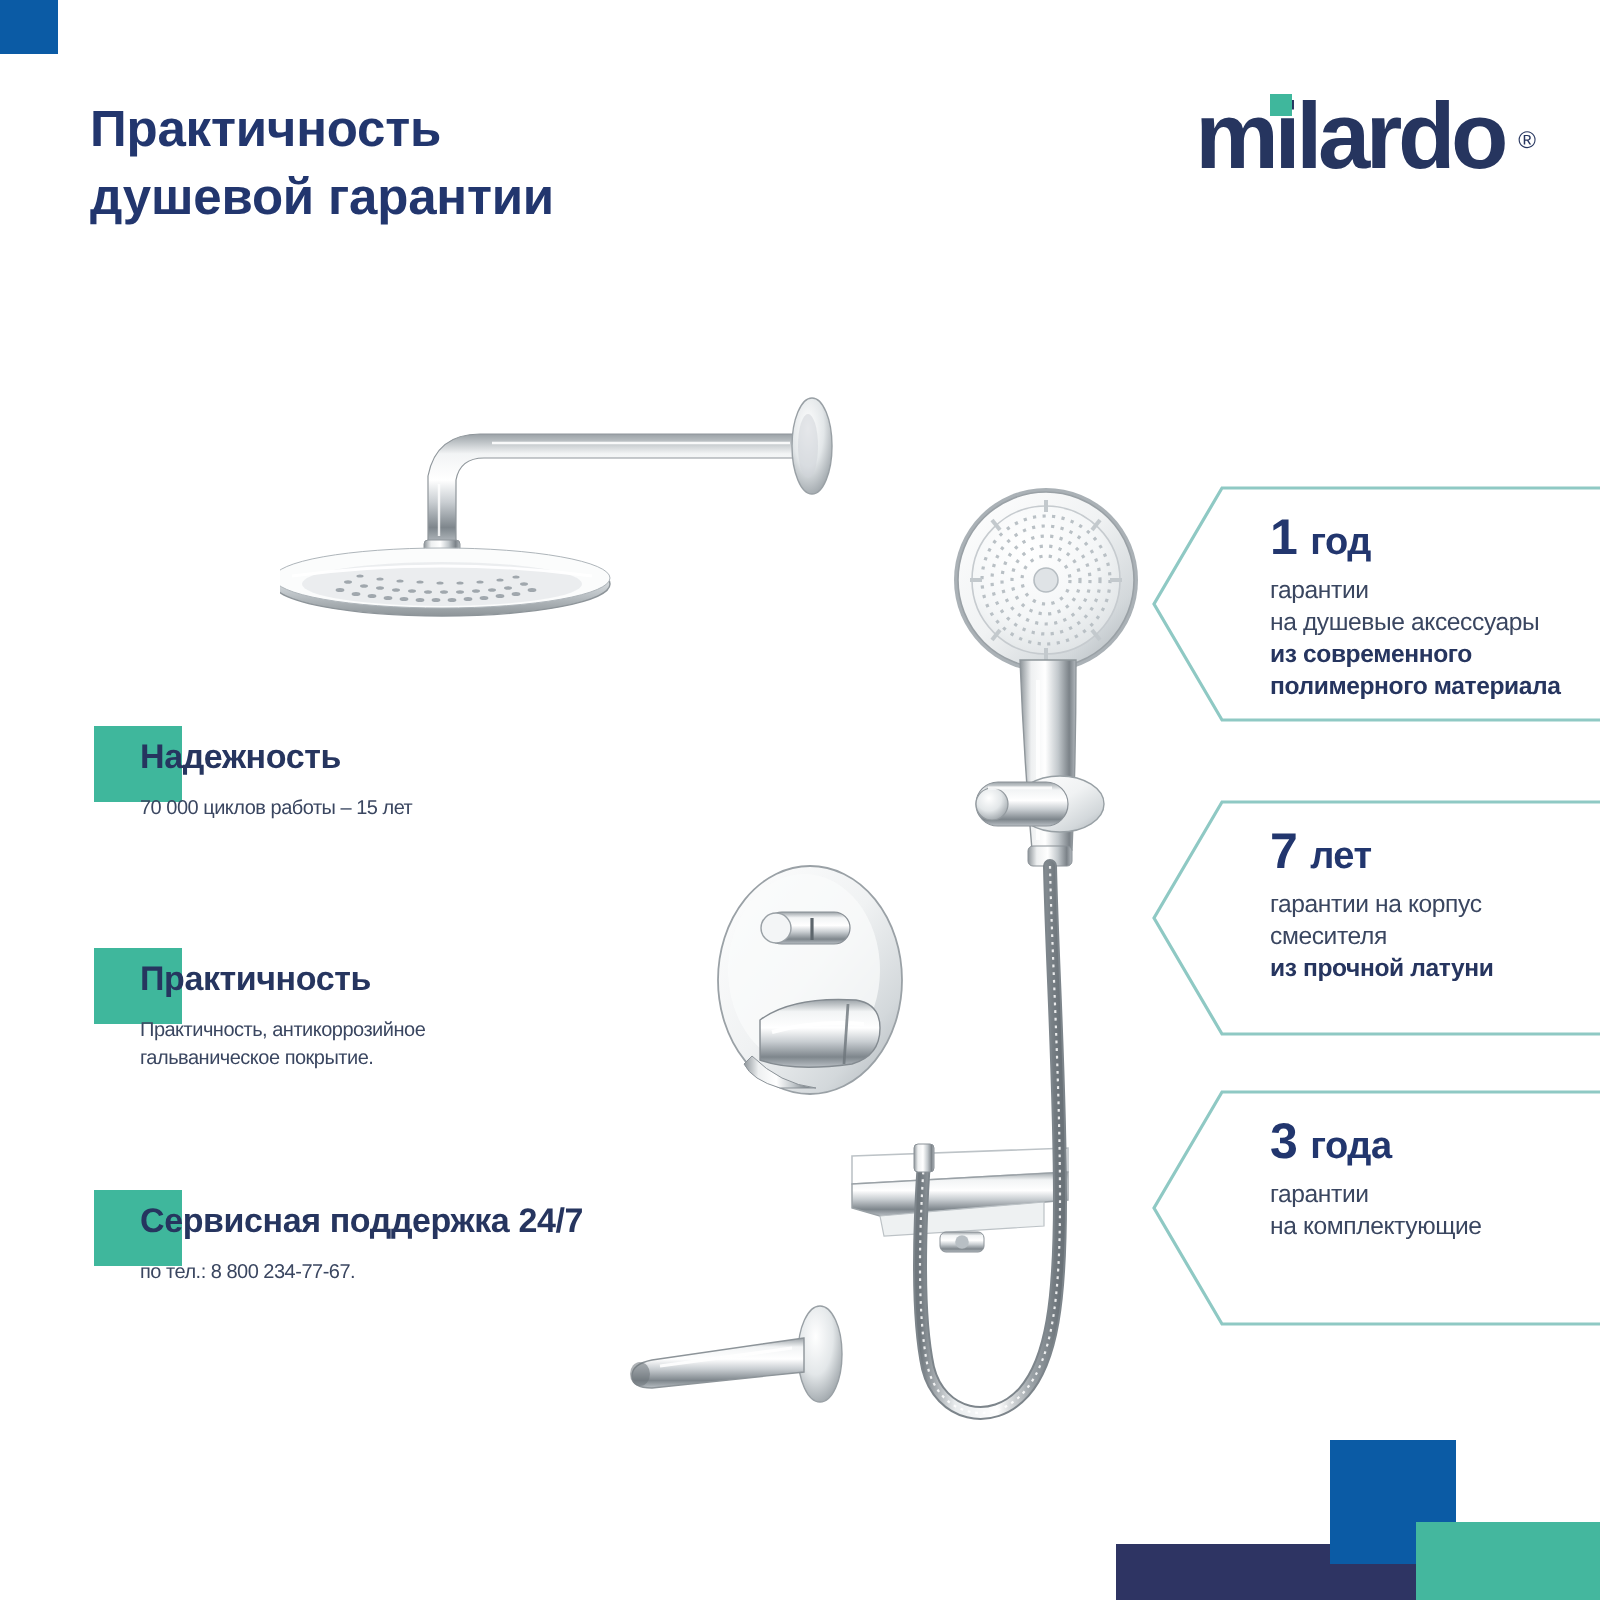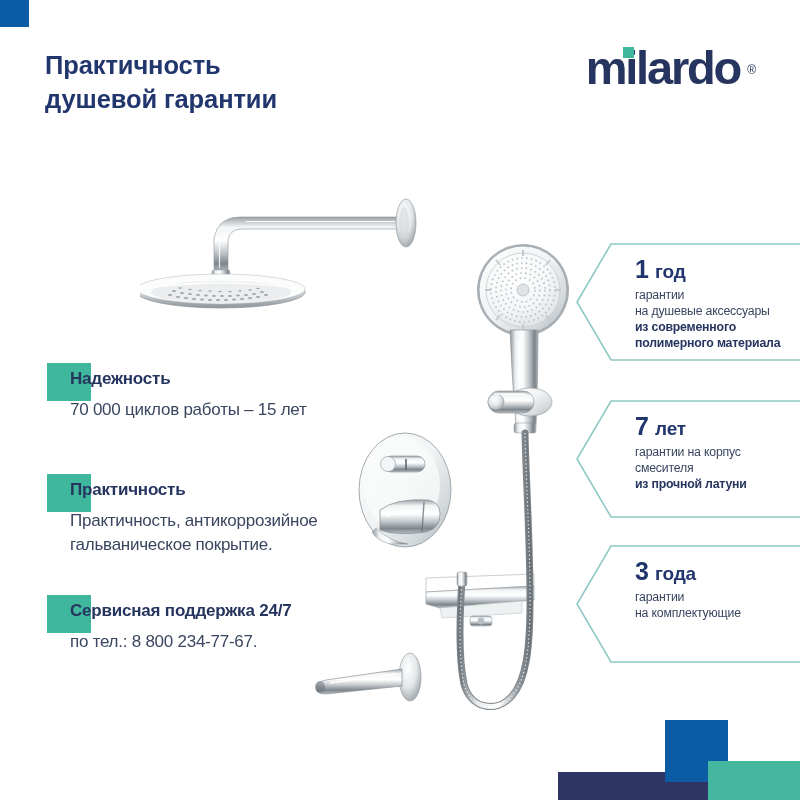--- a/index.html
+++ b/index.html
@@ -51,21 +51,21 @@
     left: 45px; top: 48px;
     width: 330px;
     font-size: 25.5px;
     font-weight: bold;
     line-height: 1.35;
     color: #22366e;
     letter-spacing: -0.1px;
   }
   .logo {
     position: absolute;
-    right: 60px; top: 42px;
+    right: 48px; top: 42px;
     height: 52px;
   }
   .logo-text {
     position: relative;
     font-size: 47px;
     font-weight: bold;
     letter-spacing: -2.2px;
     color: #26355f;
     line-height: 52px;
   }
@@ -107,21 +107,21 @@
     padding-top: 6px;
     font-size: 17px;
     font-weight: bold;
     color: #26355f;
     letter-spacing: -0.2px;
     z-index: 2;
   }
   .feature-body {
     position: relative;
     margin: 9px 0 0 23px;
-    font-size: 17px;
+    font-size: 10px;
     line-height: 1.42;
     color: #3a4660;
     letter-spacing: -0.25px;
     z-index: 2;
   }
   .f1 { top: 363px; }
   .f2 { top: 474px; }
   .f3 { top: 595px; }
 
   

